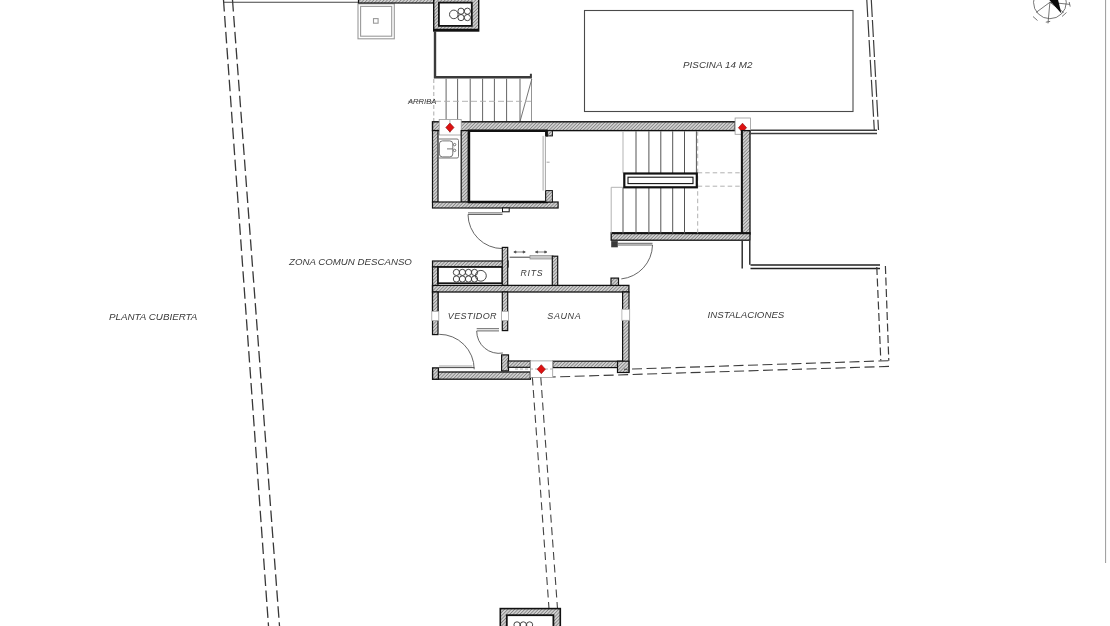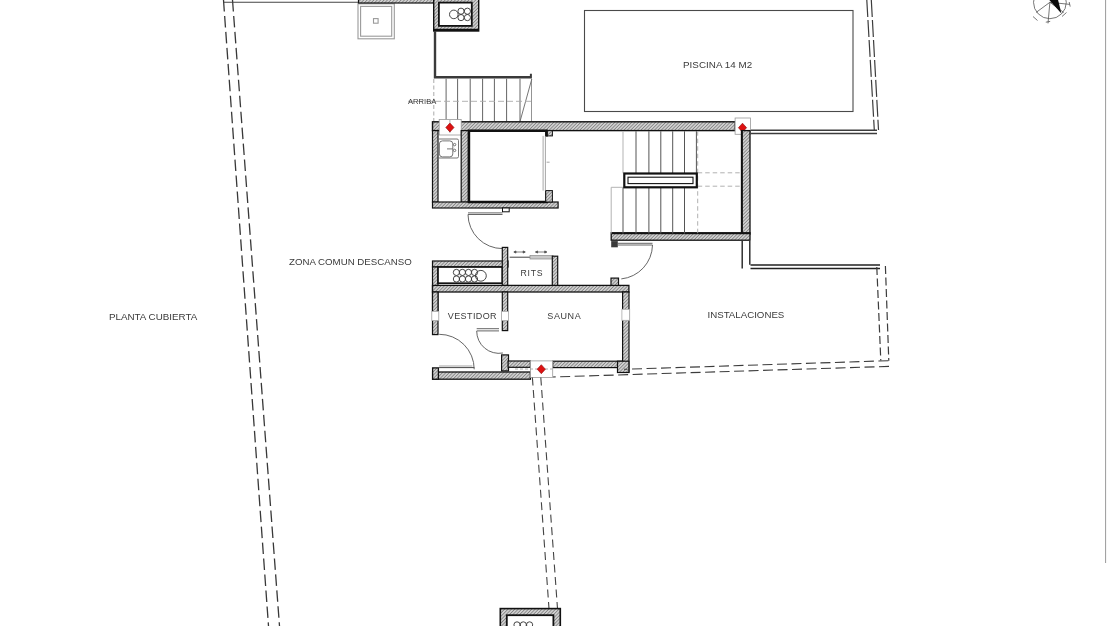--- a/index.html
+++ b/index.html
@@ -1,16 +1,16 @@
 <!DOCTYPE html>
 <html><head>
 <meta charset="utf-8">
 <style>
   html,body{margin:0;padding:0;background:#fff;}
-  #page{width:1110px;height:626px;position:relative;overflow:hidden;background:#fff;}
+  #page{width:1110px;height:626px;position:relative;overflow:hidden;background:#fff;font-style:italic;}
   svg{display:block;}
   text{font-family:"Liberation Sans", sans-serif;fill:#3a3a3a;}
 </style>
 </head>
 <body>
 <div id="page">
 <svg width="1110" height="626" viewBox="0 0 1110 626">
 <defs>
 <pattern id="h" patternUnits="userSpaceOnUse" width="2.4" height="2.4" patternTransform="rotate(45)">
   <rect width="2.4" height="2.4" fill="#cfcfcf"></rect>

